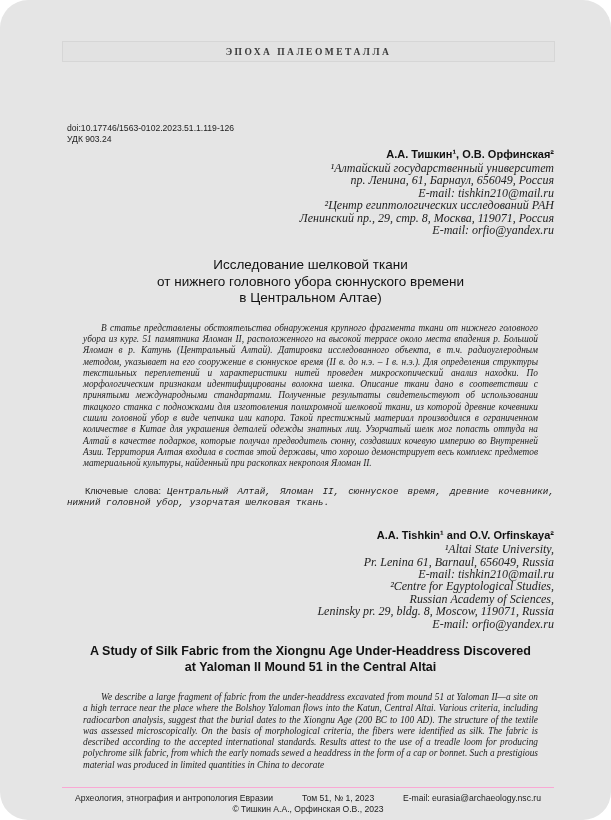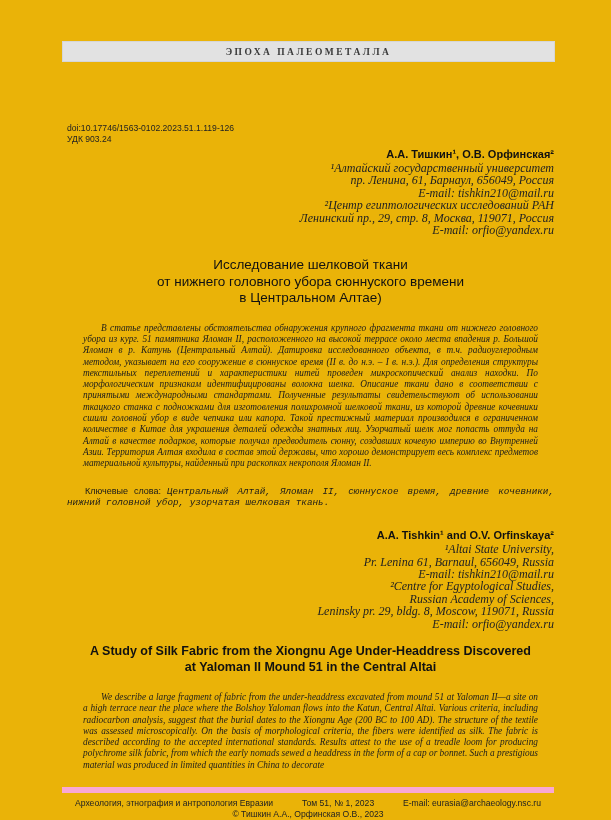--- a/index.html
+++ b/index.html
@@ -1,24 +1,25 @@
 <!DOCTYPE html>
 <html lang="ru"><head>
 <meta charset="utf-8">
 <style>
   html, body { margin: 0; padding: 0; background: #fff; }
   .page {
     position: relative;
     width: 611px;
     height: 820px;
-    background: #eab308;
+    background: #e5e5e5;
     color: #1a1a1a;
     font-family: "Liberation Serif", serif;
     overflow: hidden;
     margin: 0 auto;
+    border-radius: 28px;
   }
   .band {
     margin: 41px 56px 0 62px;
     height: 21px;
     line-height: 21px;
     background: #e2e2e2;
     border: 1px solid #d6d6d6;
     text-align: center;
     font-family: "Liberation Serif", serif;
     font-size: 9.5px;
@@ -87,21 +88,21 @@
     margin-top: 13px;
     text-align: center;
     font-family: "Liberation Sans", sans-serif;
     font-weight: bold;
     font-size: 12.5px;
     line-height: 16.5px;
     color: #111;
   }
   .footer {
     margin: 15px 57px 0 62px;
-    border-top: 6px solid #f9a8d4;
+    border-top: 1px solid #f9a8d4;
     padding-top: 5px;
     font-family: "Liberation Sans", sans-serif;
     font-size: 8.6px;
     line-height: 11px;
     color: #222;
   }
   .footer-row1 {
     display: flex;
     justify-content: space-between;
     padding: 0 13px;

